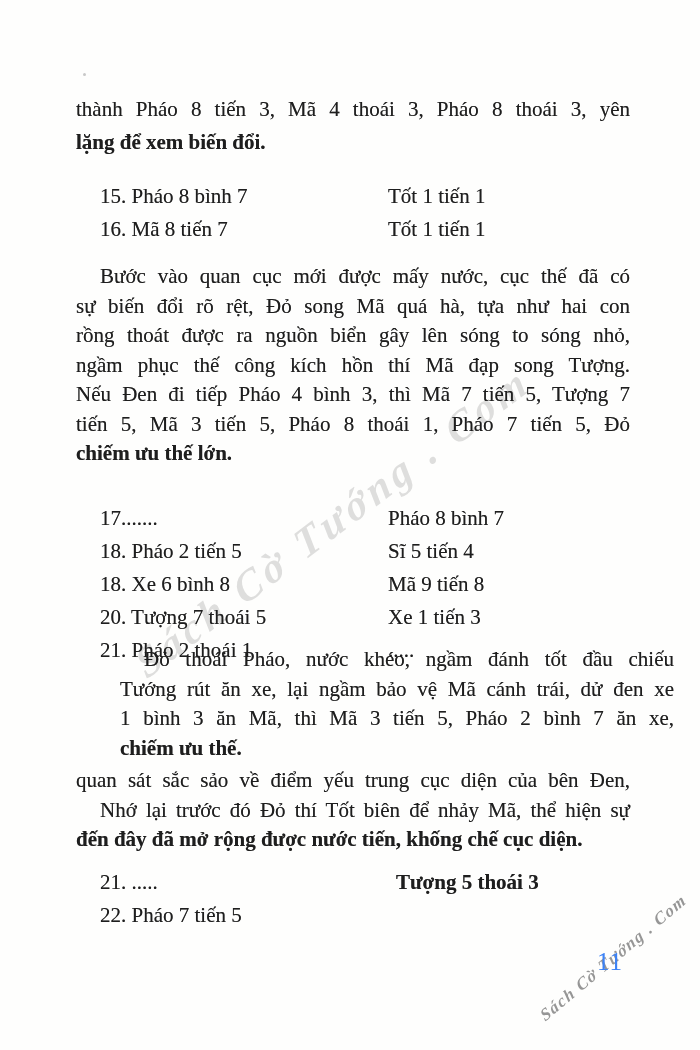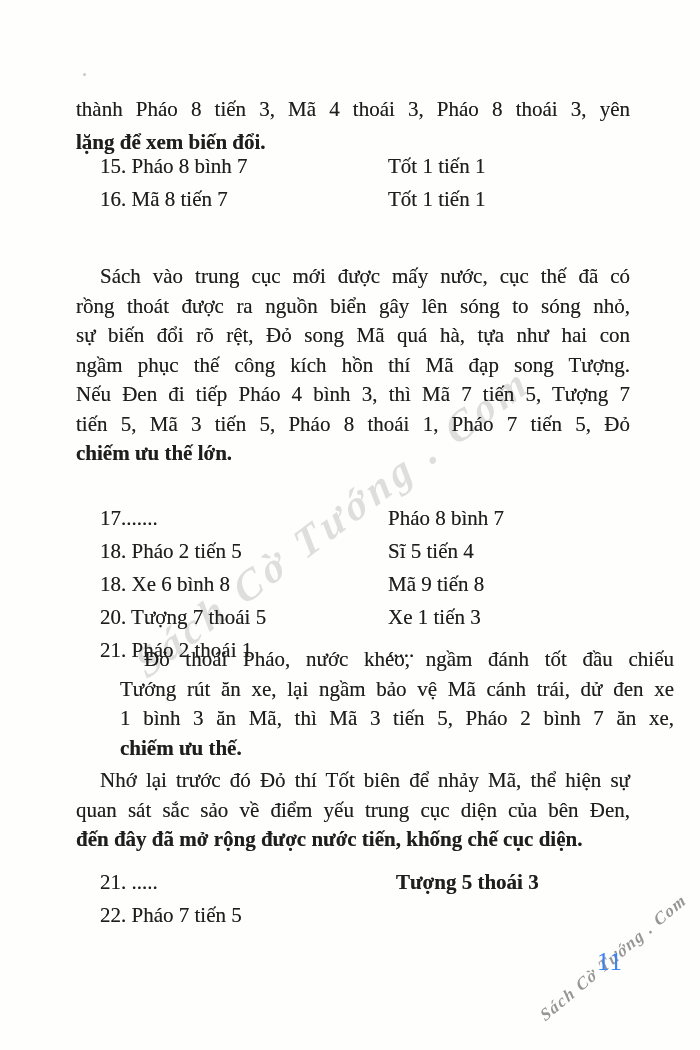--- a/index.html
+++ b/index.html
@@ -38,21 +38,21 @@
   .p3 { top: 645px; margin-left: 44px; }
   .p4 { top: 766px; }
   
   .moves {
     position: absolute;
     left: 76px;
     width: 554px;
     font-size: 21px;
     text-shadow: 0 0 0.6px rgba(35,35,35,0.55);
   }
-  .m1 { top: 150px; }
+  .m1 { top: 180px; }
   .m2 { top: 502px; }
   .m3 { top: 866px; }
   .mrow {
     position: relative;
     height: 33px;
     line-height: 33px;
     padding-left: 24px;
   }
   .mr {
     position: absolute;
@@ -129,23 +129,23 @@
       <span class="ml">15. Pháo 8 bình 7</span>
       <span class="mr">Tốt 1 tiến 1</span>
     </div>
     <div class="mrow">
       <span class="ml">16. Mã 8 tiến 7</span>
       <span class="mr">Tốt 1 tiến 1</span>
     </div>
   </div>
 
   <div class="para p2">
-    <span class="pline indent">Sách vào trung cục mới được mấy nước, cục thế đã có</span>
+    <span class="pline indent">Bước vào quan cục mới được mấy nước, cục thế đã có</span>
+    <span class="pline">sự biến đổi rõ rệt, Đỏ song Mã quá hà, tựa như hai con</span>
     <span class="pline">rồng thoát được ra nguồn biển gây lên sóng to sóng nhỏ,</span>
-    <span class="pline">sự biến đổi rõ rệt, Đỏ song Mã quá hà, tựa như hai con</span>
     <span class="pline">ngầm phục thế công kích hồn thí Mã đạp song Tượng.</span>
     <span class="pline">Nếu Đen đi tiếp Pháo 4 bình 3, thì Mã 7 tiến 5, Tượng 7</span>
     <span class="pline">tiến 5, Mã 3 tiến 5, Pháo 8 thoái 1, Pháo 7 tiến 5, Đỏ</span>
     <span class="pline last">chiếm ưu thế lớn.</span>
   </div>
 
   <div class="moves m2">
     <div class="mrow">
       <span class="ml">17.......</span>
       <span class="mr">Pháo 8 bình 7</span>
@@ -169,22 +169,22 @@
   </div>
 
   <div class="para p3">
     <span class="pline indent">Đỏ thoái Pháo, nước khéo, ngầm đánh tốt đầu chiếu</span>
     <span class="pline">Tướng rút ăn xe, lại ngầm bảo vệ Mã cánh trái, dử đen xe</span>
     <span class="pline">1 bình 3 ăn Mã, thì Mã 3 tiến 5, Pháo 2 bình 7 ăn xe,</span>
     <span class="pline last">chiếm ưu thế.</span>
   </div>
 
   <div class="para p4">
+    <span class="pline">quan sát sắc sảo về điểm yếu trung cục diện của bên Đen,</span>
     <span class="pline indent">Nhớ lại trước đó Đỏ thí Tốt biên để nhảy Mã, thể hiện sự</span>
-    <span class="pline">quan sát sắc sảo về điểm yếu trung cục diện của bên Đen,</span>
     <span class="pline last">đến đây đã mở rộng được nước tiến, khống chế cục diện.</span>
   </div>
 
   <div class="moves m3">
     <div class="mrow">
       <span class="ml">21. .....</span>
       <span class="mr">Tượng 5 thoái 3</span>
     </div>
     <div class="mrow">
       <span class="ml">22. Pháo 7 tiến 5</span>

